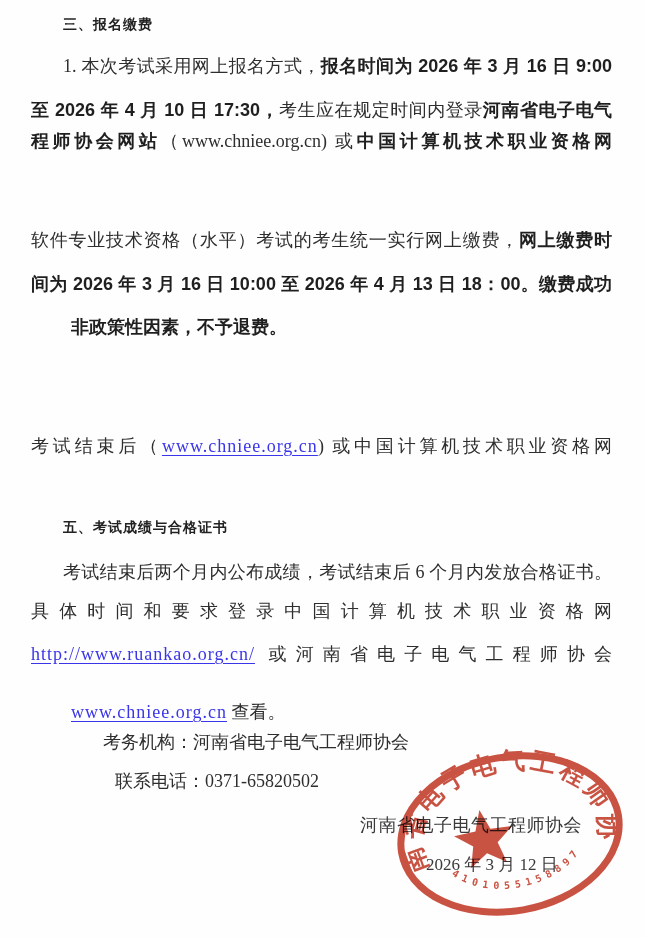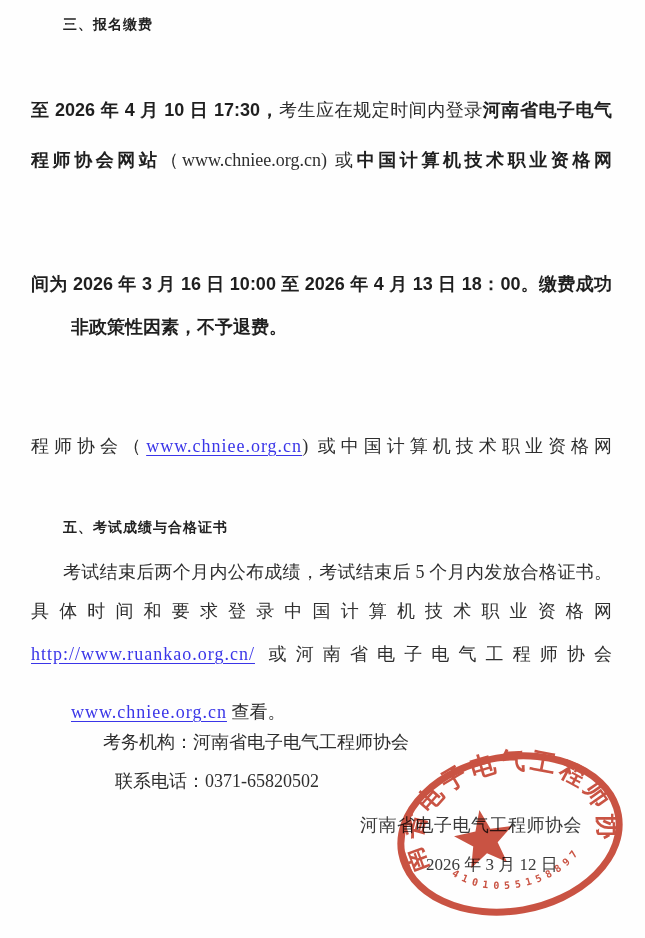--- a/index.html
+++ b/index.html
@@ -46,39 +46,41 @@
   }
   .seal .star{fill:#c5402e;}
 </style>
 </head>
 <body>
 
 <div class="page">
 
   <div class="line heading" style="top:9px">三、报名缴费</div>
 
+  <div class="line j ind" style="top:51px"><span>1. 本次考试采用网上报名方式，</span><span class="b">报名时间为 2026 年 3 月 16 日 9:00</span></div>
 
   <div class="line j" style="top:95px"><span class="b">至 2026 年 4 月 10 日 17:30，</span><span>考生应在规定时间内登录</span><span class="b">河南省电子电气工</span></div>
 
-  <div class="line j" style="top:145px"><span class="b">程师协会网站</span><span>（www.chniee.org.cn) 或</span><span class="b">中国计算机技术职业资格网</span></div>
+  <div class="line j" style="top:126px"><span class="b">程师协会网站</span><span>（www.chniee.org.cn) 或</span><span class="b">中国计算机技术职业资格网</span></div>
 
 
+  <div class="line j" style="top:225px"><span>软件专业技术资格（水平）考试的考生统一实行网上缴费，</span><span class="b">网上缴费时</span></div>
 
   <div class="line j" style="top:269px"><span class="b">间为 2026 年 3 月 16 日 10:00 至 2026 年 4 月 13 日 18：00。缴费成功后，</span></div>
 
   <div class="line last" style="top:312px"><span class="b">非政策性因素，不予退费。</span></div>
 
 
 
-  <div class="line j" style="top:431px"><span>程师协会（</span><span class="lnk">www.chniee.org.cn</span><span>) 或中国计算机技术职业资格网</span></div>
+  <div class="line j" style="top:431px"><span>考试结束后（</span><span class="lnk">www.chniee.org.cn</span><span>) 或中国计算机技术职业资格网</span></div>
 
 
   <div class="line heading" style="top:512px">五、考试成绩与合格证书</div>
 
-  <div class="line j ind" style="top:557px"><span>考试结束后两个月内公布成绩，考试结束后 5 个月内发放合格证书。</span></div>
+  <div class="line j ind" style="top:557px"><span>考试结束后两个月内公布成绩，考试结束后 6 个月内发放合格证书。</span></div>
 
   <div class="line j" style="top:596px"><span>具体时间和要求登录中国计算机技术职业资格网</span></div>
 
   <div class="line j" style="top:639px"><span class="lnk">http://www.ruankao.org.cn/</span><span> 或河南省电子电气工程师协会</span></div>
 
   <div class="line last" style="top:697px"><span class="lnk">www.chniee.org.cn</span><span> 查看。</span></div>
 
   <div class="line last plain" style="top:727px">考务机构：河南省电子电气工程师协会</div>
   <div class="line last plain2" style="top:766px">联系电话：0371-65820502</div>
 

